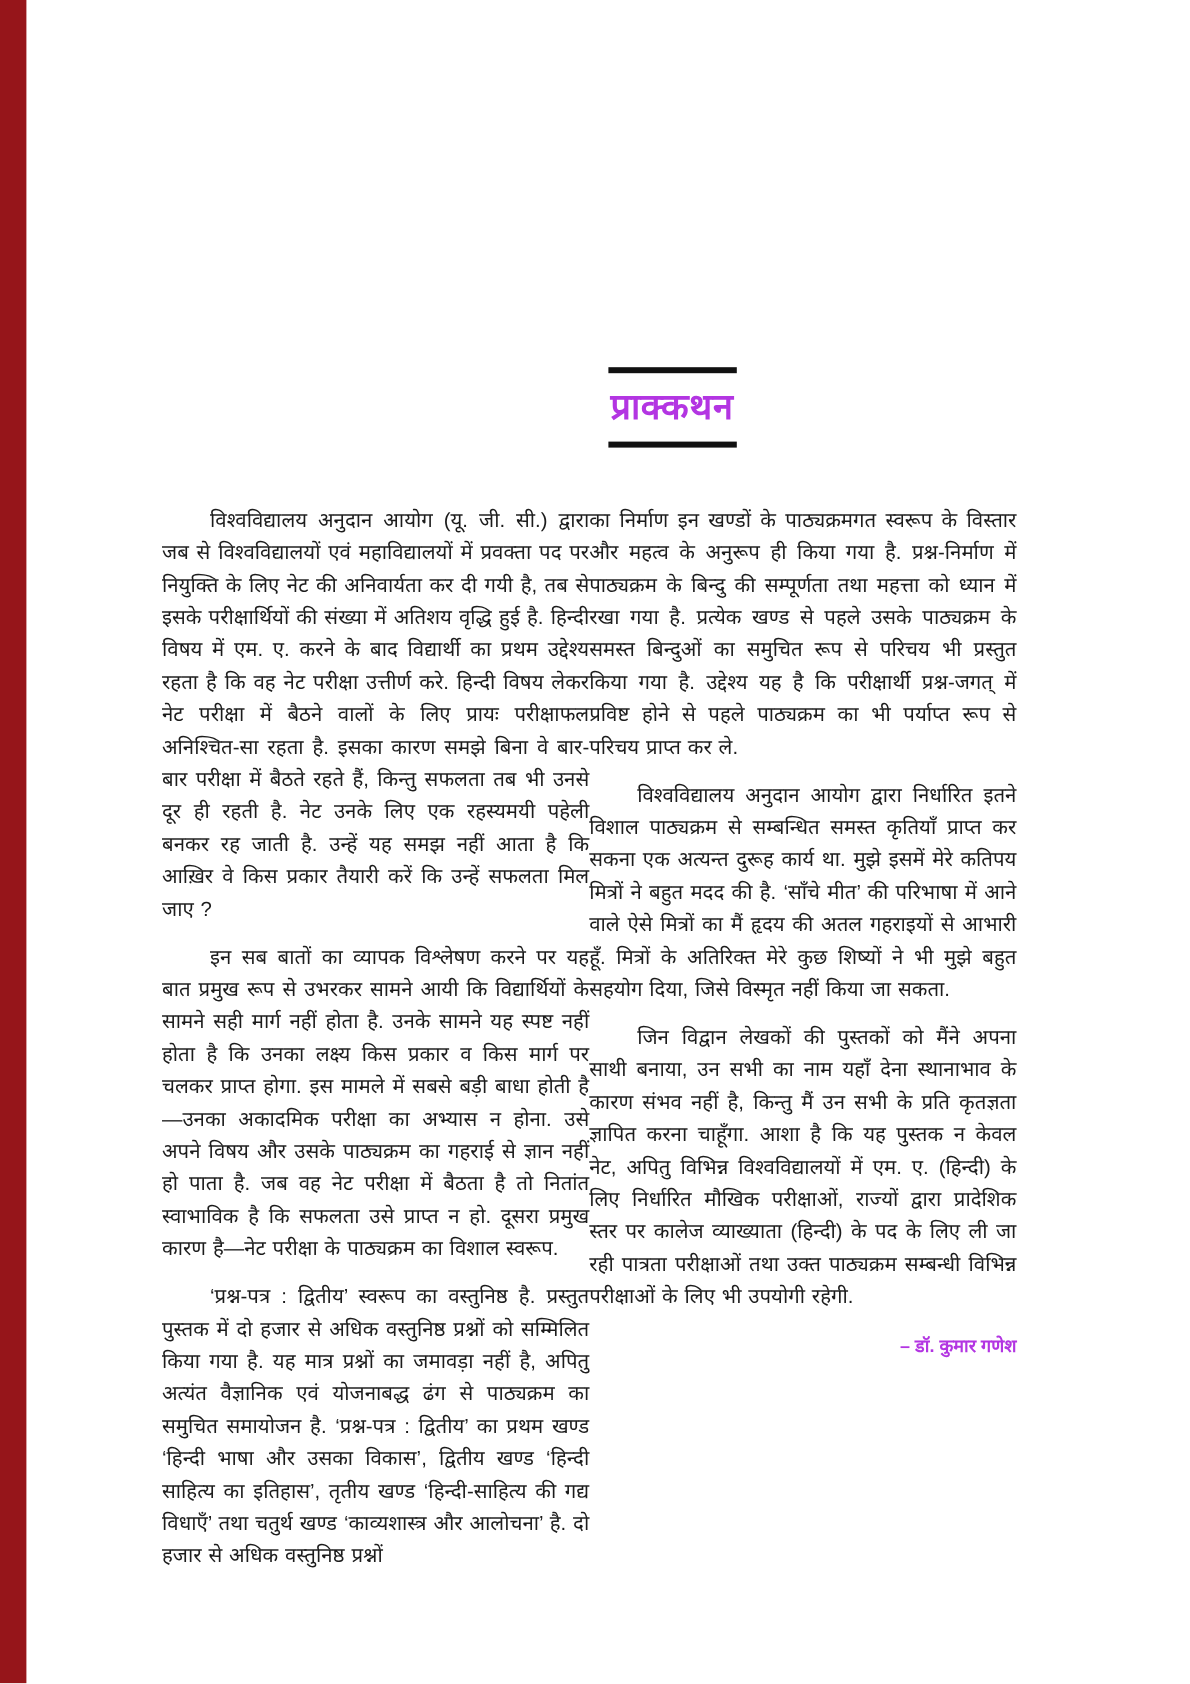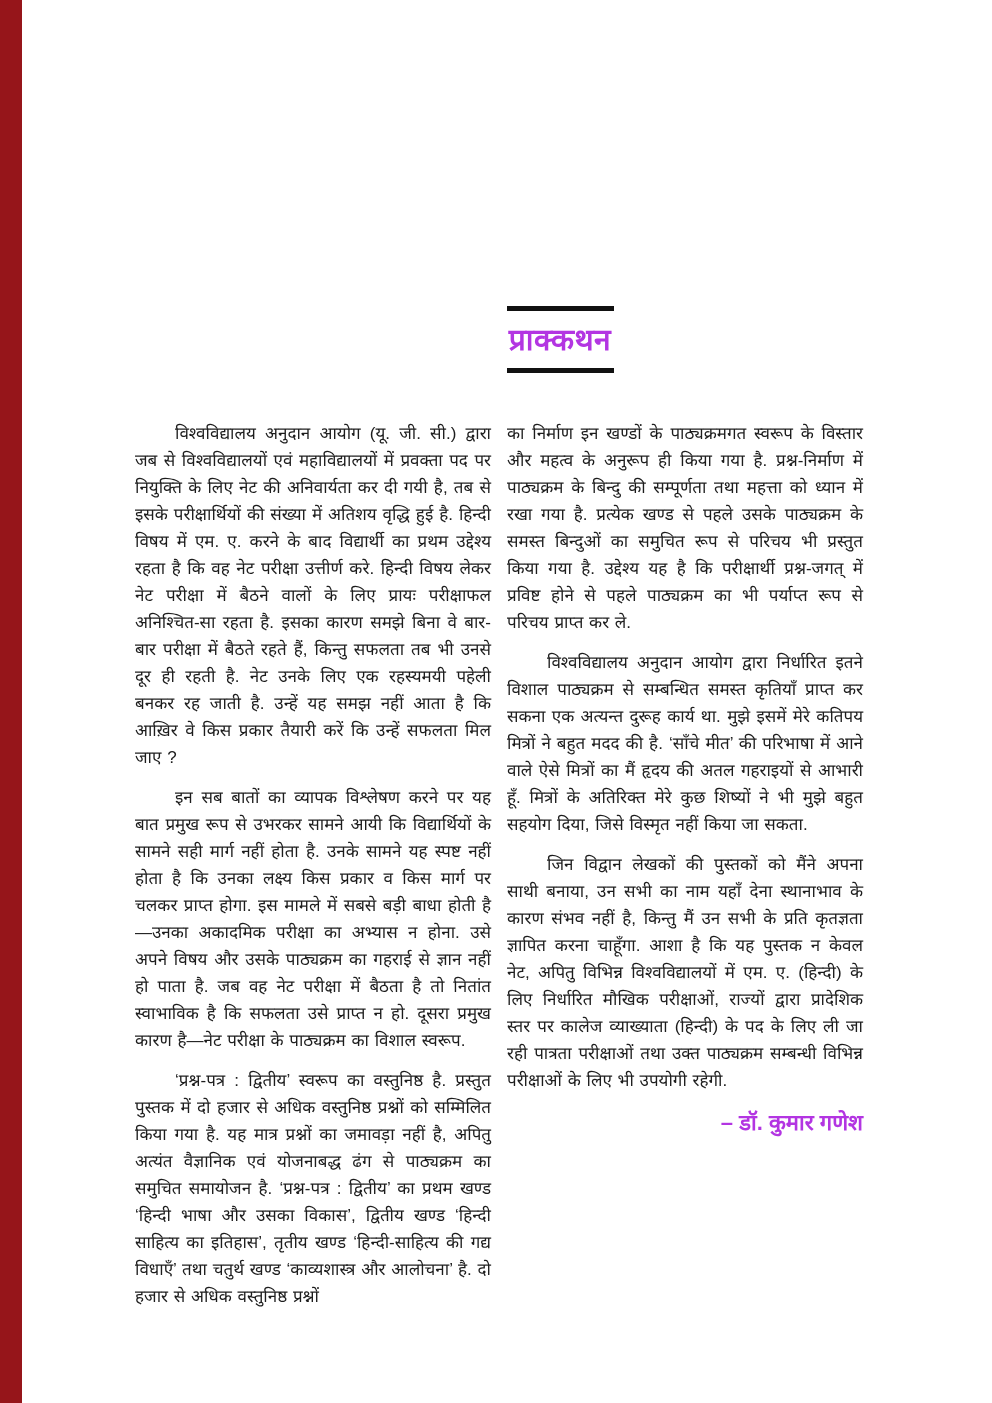--- a/index.html
+++ b/index.html
@@ -41,41 +41,41 @@
     letter-spacing: 0.5px;
     color: var(--accent_purple, #b335e2);
     line-height: 40px;
   }
   .columns {
     position: absolute;
     top: 420px;
     left: 135px;
     width: 727px;
     display: flex;
-    gap: 16px;
+    gap: 0;
   }
   .column {
     width: 356px;
     flex: 0 0 356px;
   }
   .column p {
     font-size: 17px;
     line-height: 27px;
     text-align: justify;
     text-indent: 40px;
     margin-bottom: 13px;
     word-spacing: 1px;
   }
   .column p.no-indent { text-indent: 0; }
   .signatures {
     margin-top: 14px;
     text-align: right;
   }
   .signature-line {
-    font-size: 22px;
+    font-size: 15px;
     line-height: 29px;
     font-weight: bold;
     color: var(--accent_purple, #b335e2);
   }
 </style>
 </head>
 <body>
 
 <div class="page">
 

